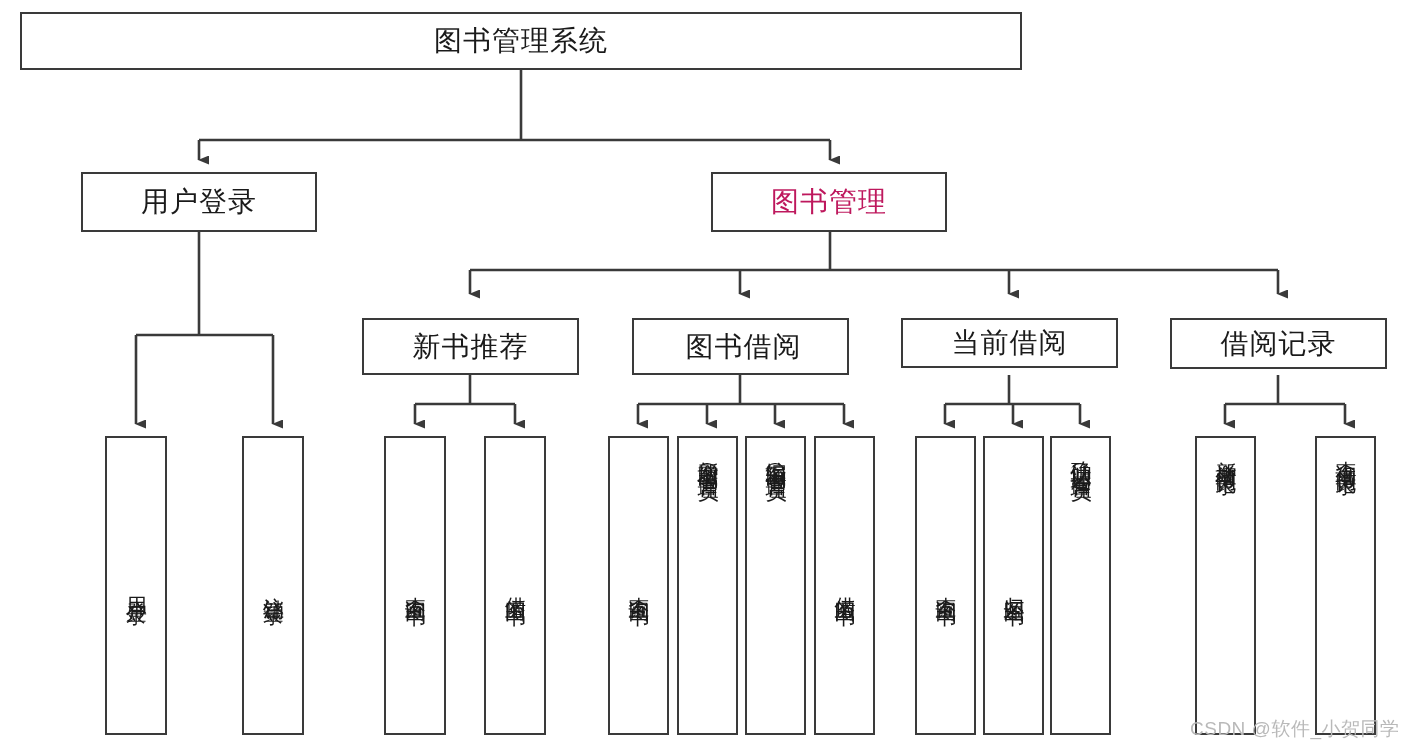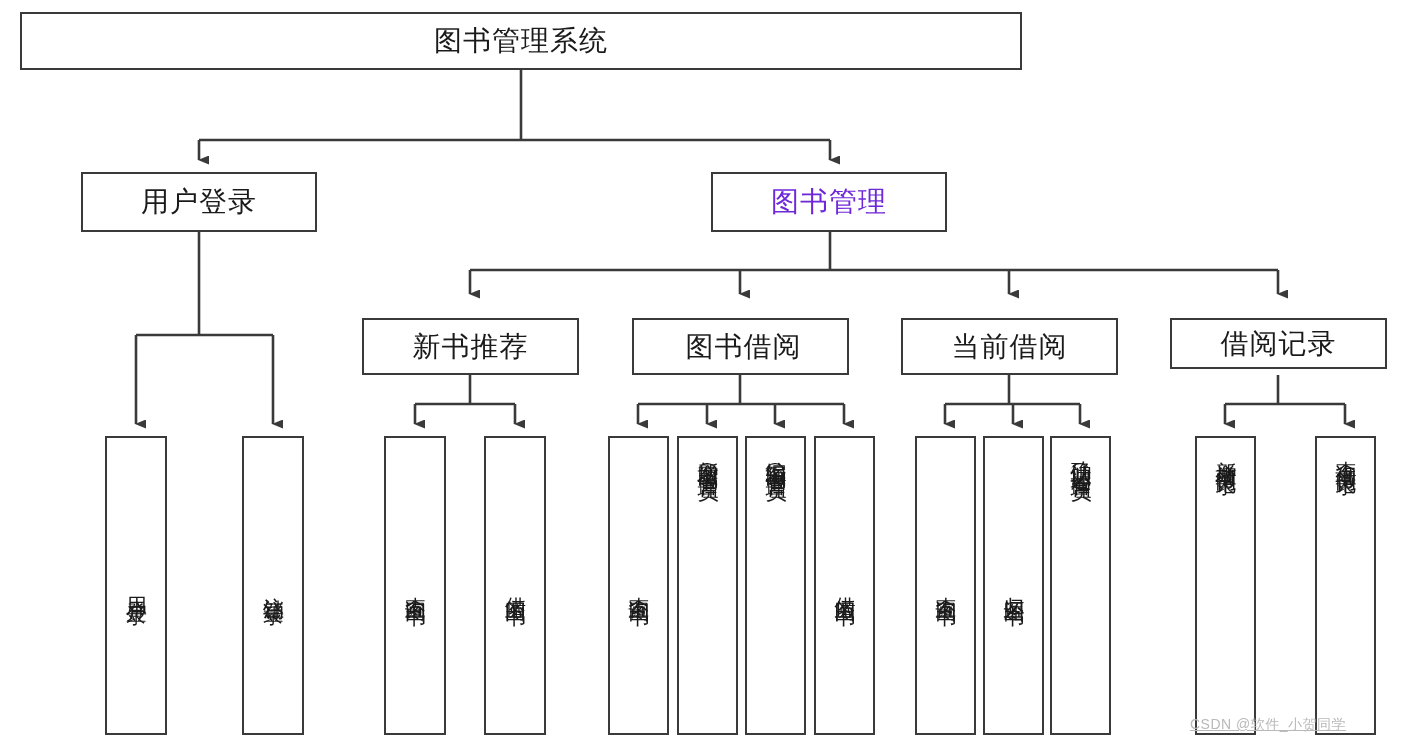--- a/index.html
+++ b/index.html
@@ -57,25 +57,24 @@
   }
   .node-v.v-center {
     align-items: center;
   }
   .node-v.v-center .node-label {
     padding-top: 0;
   }
   .watermark {
     position: absolute;
     color: #b9b9b9;
-    font-size: 14px;
+    font-size: 19px;
     letter-spacing: 0.5px;
     white-space: nowrap;
     user-select: none;
-    text-decoration: underline;
   }
 </style>
 </head>
 <body>
 
 <div id="diagram-root">
 
   <svg class="diagram-canvas" viewBox="0 0 1405 747" aria-hidden="true">
     <defs>
       <marker id="arrowhead" markerWidth="9" markerHeight="11" refX="4.5" refY="10" orient="auto" markerUnits="userSpaceOnUse">
@@ -127,30 +126,30 @@
   </svg>
 
   <div class="node-box node-h" id="node-root" style="left: 20px; top: 12px; width: 1002px; height: 58px; border-color: rgb(58, 58, 58); background: rgb(255, 255, 255);">
     <span class="node-label" style="color: rgb(26, 26, 26);">图书管理系统</span>
   </div>
 
   <div class="node-box node-h" id="node-l2-0" style="left: 81px; top: 172px; width: 236px; height: 60px; border-color: rgb(58, 58, 58); background: rgb(255, 255, 255);">
     <span class="node-label" style="color: rgb(26, 26, 26);">用户登录</span>
   </div>
   <div class="node-box node-h" id="node-l2-1" style="left: 711px; top: 172px; width: 236px; height: 60px; border-color: rgb(58, 58, 58); background: rgb(255, 255, 255);">
-    <span class="node-label" style="color: #6d28d9;">图书管理</span>
+    <span class="node-label" style="color: #be185d;">图书管理</span>
   </div>
 
   <div class="node-box node-h" id="node-l3-0" style="left: 362px; top: 318px; width: 217px; height: 57px; border-color: rgb(58, 58, 58); background: rgb(255, 255, 255);">
     <span class="node-label" style="color: rgb(26, 26, 26);">新书推荐</span>
   </div>
   <div class="node-box node-h" id="node-l3-1" style="left: 632px; top: 318px; width: 217px; height: 57px; border-color: rgb(58, 58, 58); background: rgb(255, 255, 255); padding-left: 6px;">
     <span class="node-label" style="color: rgb(26, 26, 26);">图书借阅</span>
   </div>
-  <div class="node-box node-h" id="node-l3-2" style="left: 901px; top: 318px; width: 217px; height: 57px; border-color: rgb(58, 58, 58); background: rgb(255, 255, 255);">
+  <div class="node-box node-h" id="node-l3-2" style="left: 901px; top: 318px; width: 217px; height: 50px; border-color: rgb(58, 58, 58); background: rgb(255, 255, 255);">
     <span class="node-label" style="color: rgb(26, 26, 26);">当前借阅</span>
   </div>
   <div class="node-box node-h" id="node-l3-3" style="left: 1170px; top: 318px; width: 217px; height: 51px; border-color: rgb(58, 58, 58); background: rgb(255, 255, 255);">
     <span class="node-label" style="color: rgb(26, 26, 26);">借阅记录</span>
   </div>
 
   <div class="node-box node-v v-center" id="node-leaf-0" style="left: 105px; top: 436px; width: 62px; height: 299px; border-color: rgb(58, 58, 58); background: rgb(255, 255, 255);">
     <span class="node-label" style="color: rgb(26, 26, 26);">用户登录</span>
   </div>
   <div class="node-box node-v v-center" id="node-leaf-1" style="left: 242px; top: 436px; width: 62px; height: 299px; border-color: rgb(58, 58, 58); background: rgb(255, 255, 255);">

